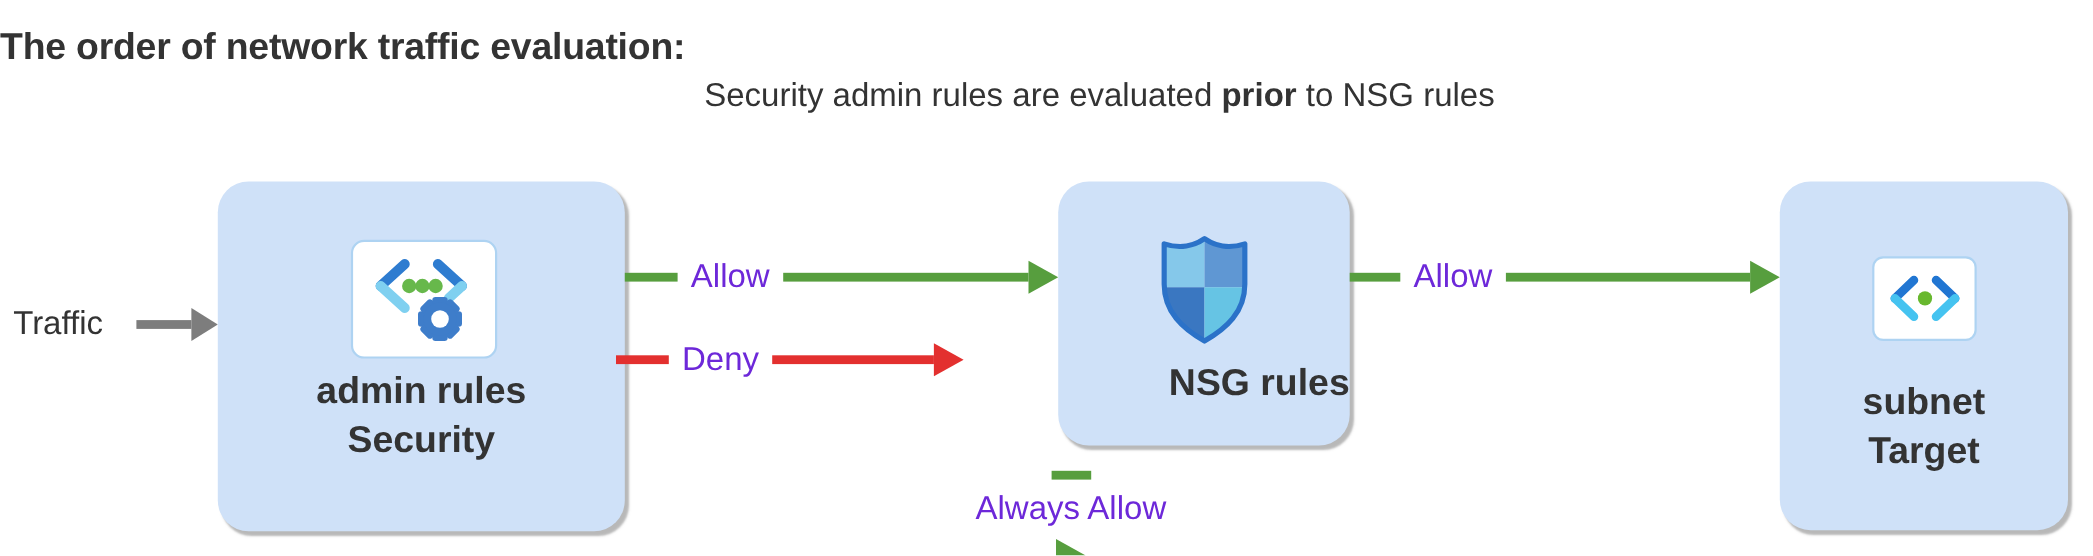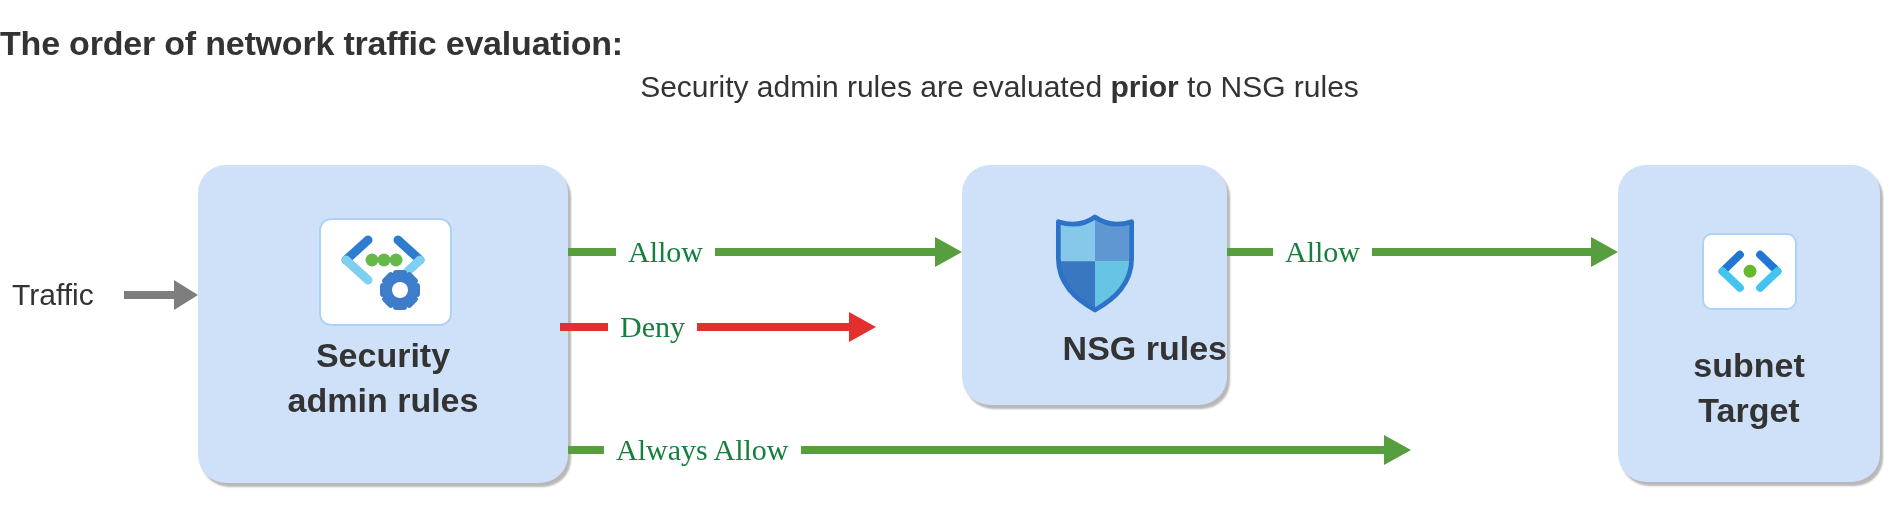--- a/index.html
+++ b/index.html
@@ -33,21 +33,21 @@
   
   .arrow-row{
     position:absolute;height:44px;display:flex;align-items:center;
   }
   .seg{height:8px;flex:0 0 auto;}
   .line{height:8px;flex:1 1 auto;}
   .green{background:#579e3e;}
   .red{background:#e3302f;}
   .gray{background:#7d7d7d;}
   .arrow-label{
-    flex:0 0 auto;margin:10px 12px;font-size:30px;color:#15803d;white-space:nowrap;font-family:Liberation Serif, serif;
+    flex:0 0 auto;margin:10px 12px;font-size:30px;color:#6d28d9;white-space:nowrap;
   }
   .head{width:0;height:0;flex:0 0 auto;
     border-top:15px solid transparent;border-bottom:15px solid transparent;}
   .head.g{border-left:27px solid #579e3e;}
   .head.r{border-left:27px solid #e3302f;}
   .head.gr{border-left:24px solid #7d7d7d;}
   .traffic-label{
     flex:0 0 auto;margin-right:30px;font-size:30px;color:#333333;white-space:nowrap;
   }
 </style>
@@ -81,22 +81,22 @@
             <rect x="-20" y="-7" width="40" height="14" rx="3" transform="rotate(45)"></rect>
             <rect x="-20" y="-7" width="40" height="14" rx="3" transform="rotate(90)"></rect>
             <rect x="-20" y="-7" width="40" height="14" rx="3" transform="rotate(135)"></rect>
             <circle r="15"></circle>
           </g>
           <circle r="8" fill="#ffffff"></circle>
         </g>
       </svg>
     </div>
     <div class="node-label" style="top:168px;">
+      <div>admin rules</div>
       <div>Security</div>
-      <div>admin rules</div>
     </div>
   </div>
 
   <div class="arrow-row" style="left:568px;top:230px;width:394px;">
     <div class="seg green" style="width:48px;"></div>
     <div class="arrow-label">Allow</div>
     <div class="line green"></div>
     <div class="head g"></div>
   </div>
 
@@ -127,21 +127,21 @@
     <div class="node-label" style="top:161px;text-align:right;">NSG rules</div>
   </div>
 
   <div class="arrow-row" style="left:1227px;top:230px;width:391px;">
     <div class="seg green" style="width:46px;"></div>
     <div class="arrow-label">Allow</div>
     <div class="line green"></div>
     <div class="head g"></div>
   </div>
 
-  <div class="arrow-row" style="left:568px;top:428px;width:843px;">
+  <div class="arrow-row" style="left:552px;top:428px;width:843px;flex-direction:column;">
     <div class="seg green" style="width:36px;"></div>
     <div class="arrow-label">Always Allow</div>
     <div class="line green"></div>
     <div class="head g"></div>
   </div>
 
   <div class="node" style="left:1618px;top:165px;width:262px;height:317px;">
     <div class="icon-card" style="left:84px;top:68px;width:95px;height:77px;border-radius:10px;">
       <svg width="72" height="54" viewBox="0 0 100 72">
         <path d="M36 12 L12 35" stroke="#2176d2" stroke-width="11" stroke-linecap="round" fill="none"></path>

